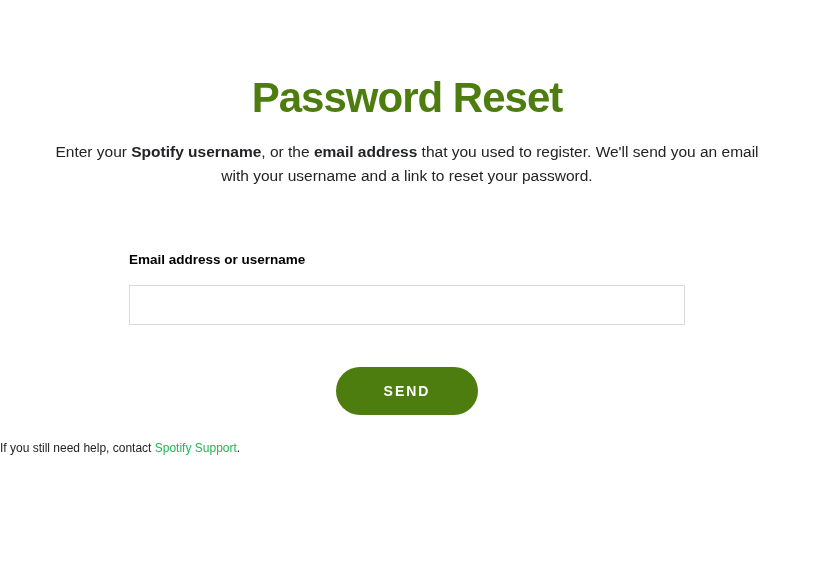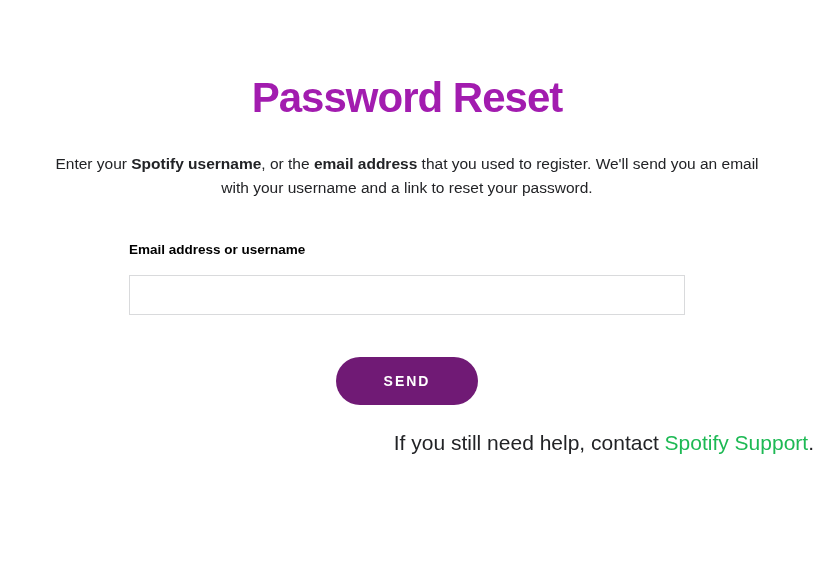--- a/index.html
+++ b/index.html
@@ -16,29 +16,29 @@
     }
     .container {
       width: 100%;
       padding-top: 74px;
       text-align: center;
     }
     h1 {
       font-size: 42px;
       font-weight: 900;
       letter-spacing: -1px;
-      color: #a21caf;
-      margin-bottom: 30px;
+      color: #4d7c0f;
+      margin-bottom: 18px;
     }
     .description {
       font-size: 15.5px;
       line-height: 1.55;
       color: #222326;
       max-width: 730px;
-      margin: 0 auto 42px auto;
+      margin: 0 auto 64px auto;
       font-weight: 400;
     }
     .description b {
       font-weight: 700;
     }
     .form-wrap {
       width: 556px;
       margin: 0 auto;
       text-align: left;
     }
@@ -55,39 +55,39 @@
       border: 1px solid #d9dadc;
       background: #ffffff;
       padding: 8px 12px;
       font-size: 14px;
       color: #222326;
       outline: none;
     }
     .send-button {
       display: inline-block;
       margin: 42px auto 0 auto;
-      background: #701a75;
+      background: #4d7c0f;
       color: #ffffff;
       font-size: 14px;
       font-weight: 700;
       letter-spacing: 2px;
       border: none;
       border-radius: 500px;
       padding: 16px 48px;
       cursor: pointer;
       text-transform: uppercase;
     }
     .button-center {
       text-align: center;
     }
     .help-text {
       margin-top: 26px;
-      font-size: 21px;
+      font-size: 12px;
       color: #222326;
-      text-align: right;
+      text-align: left;
     }
     .help-link {
       color: #1db954;
       text-decoration: none;
       cursor: pointer;
     }
   </style>
 </head>
 <body>
 

